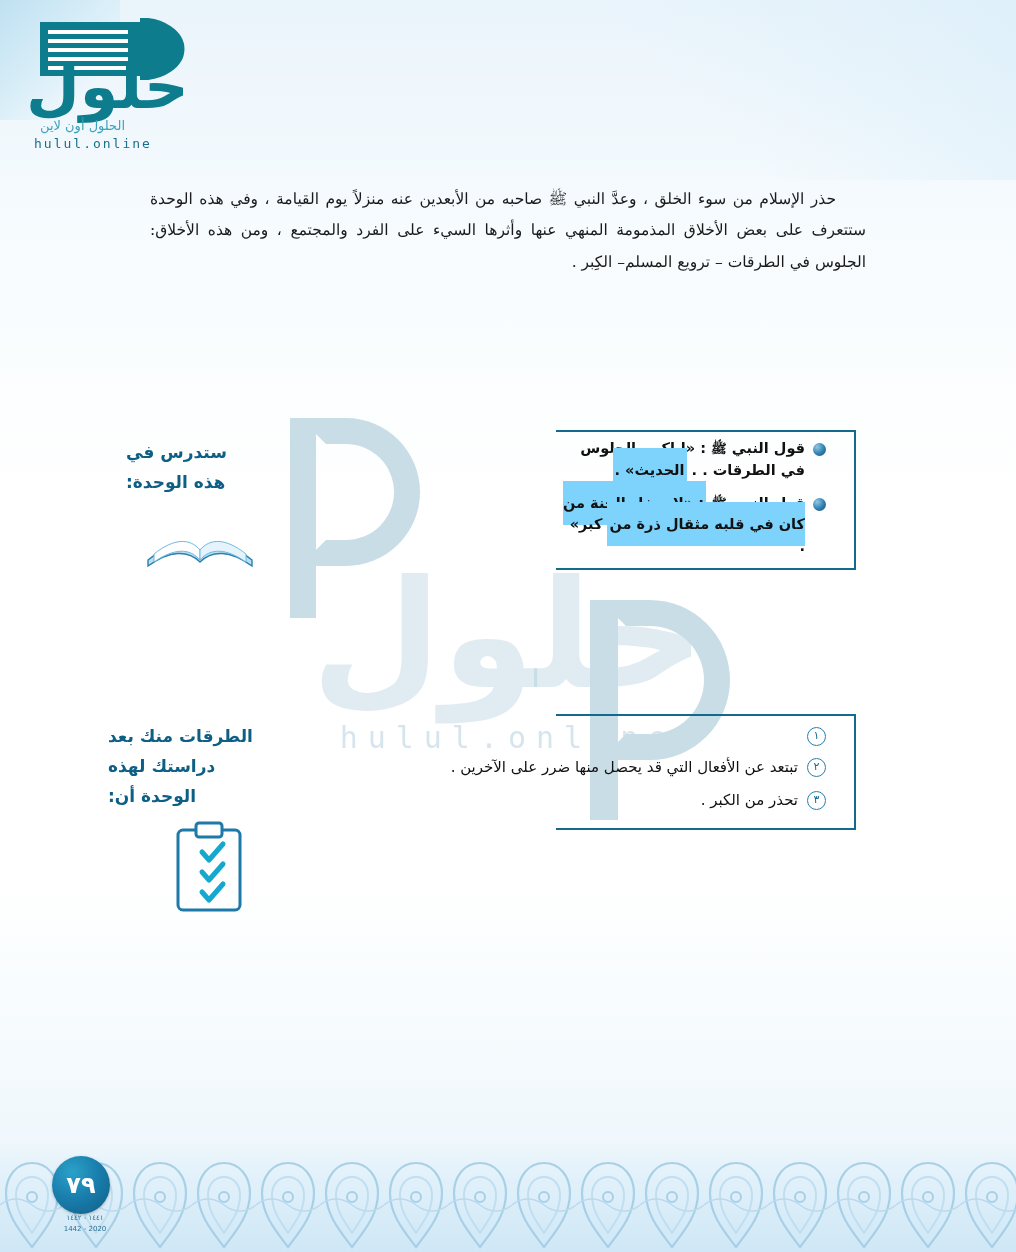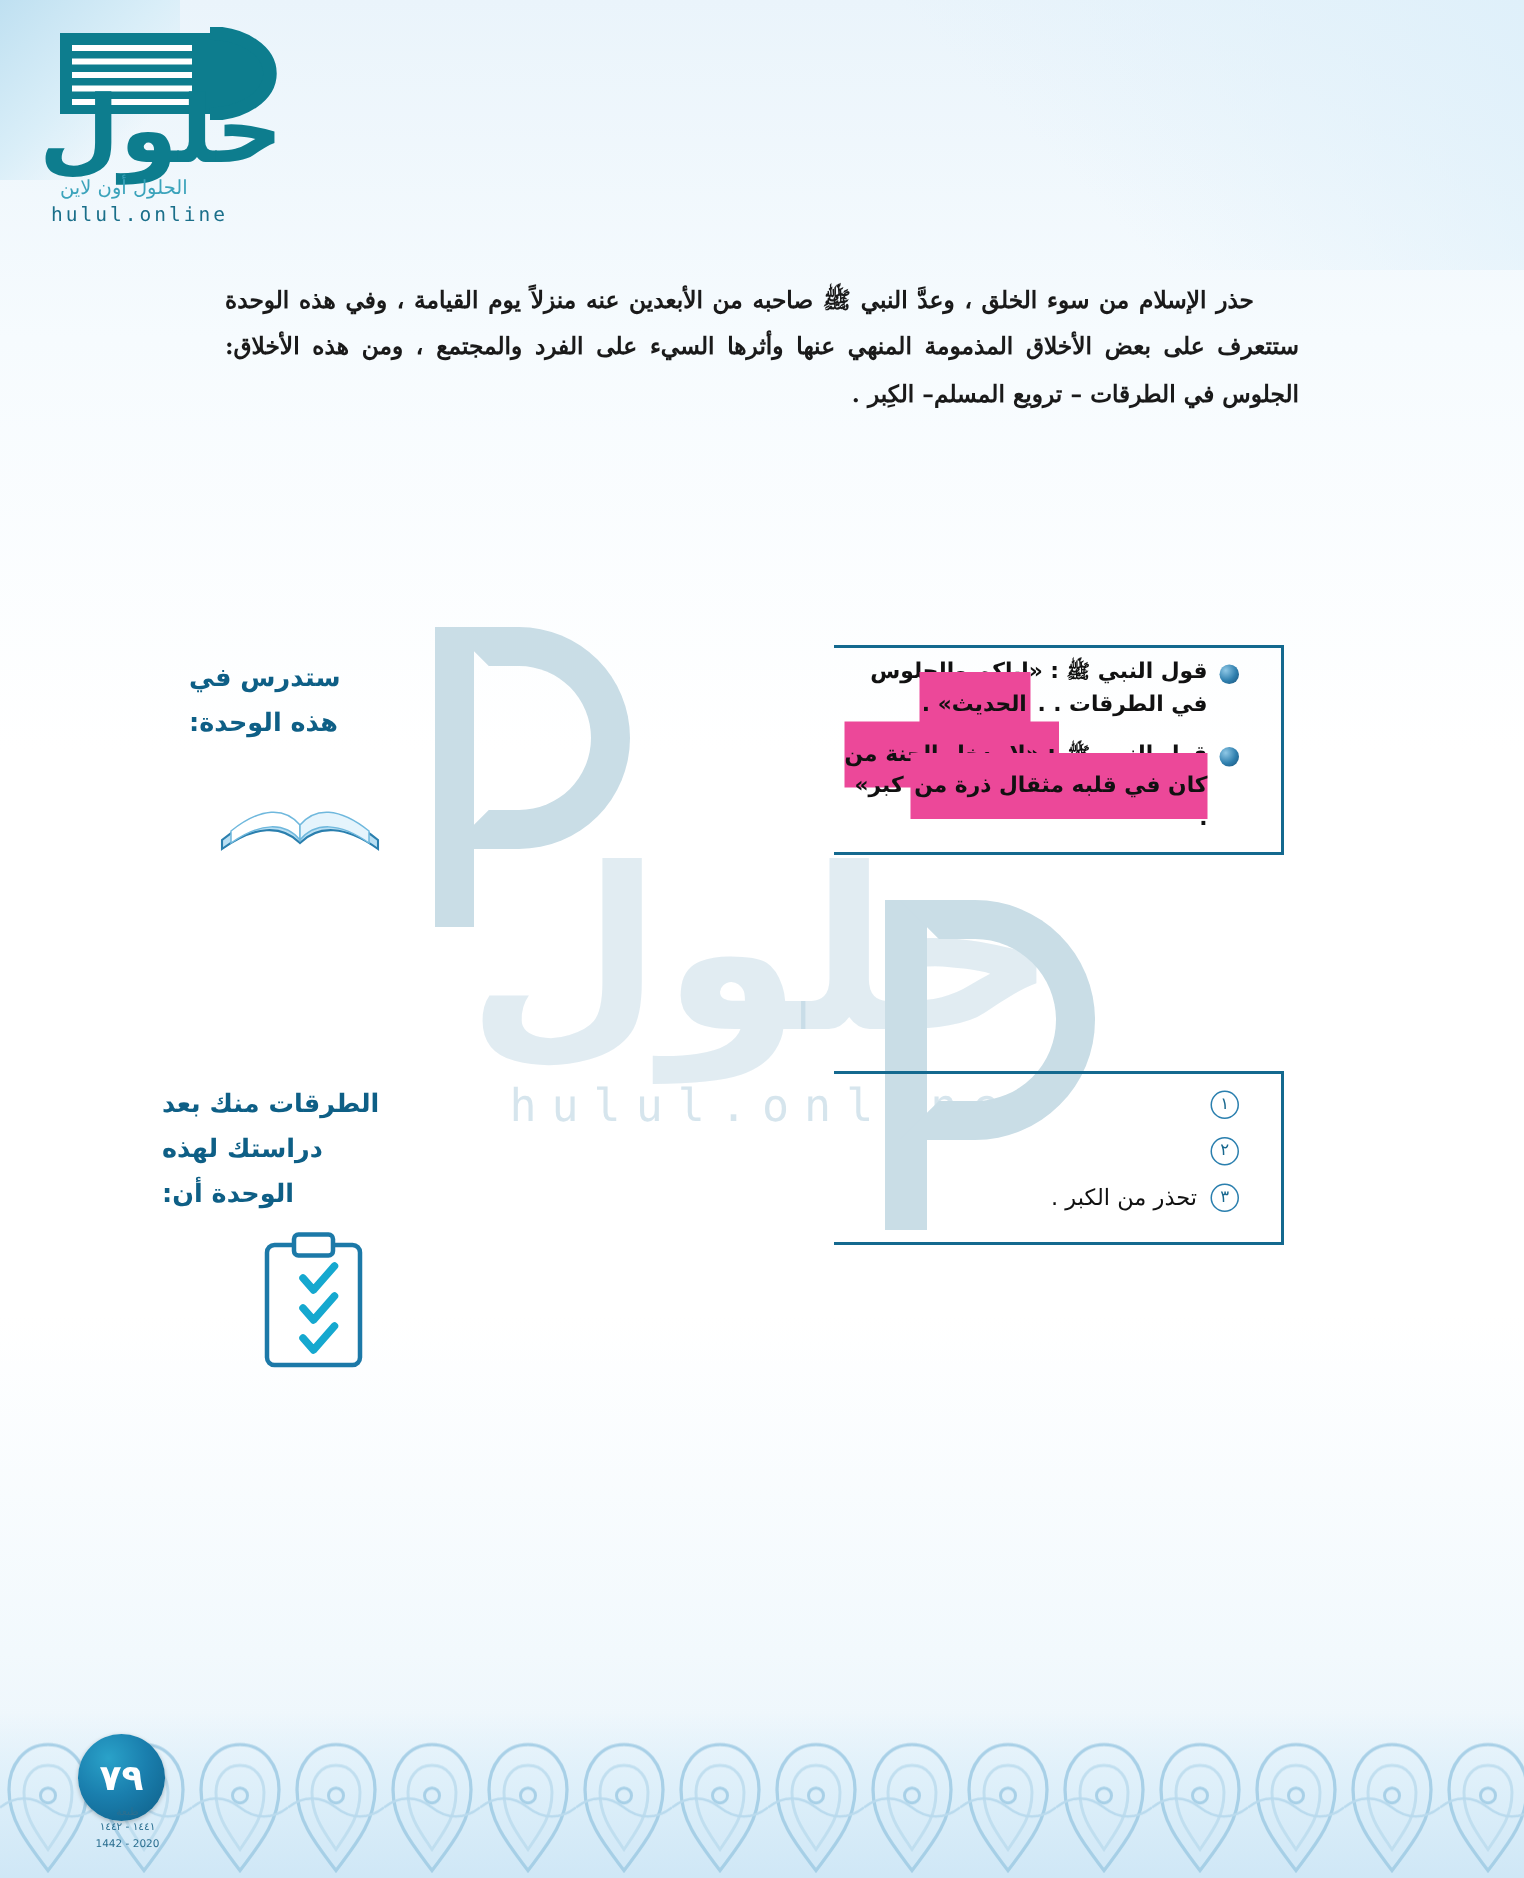--- a/index.html
+++ b/index.html
@@ -107,21 +107,20 @@
     position: absolute;
     right: 150px;
     left: 150px;
     top: 168px;
     font-family: "DejaVu Serif", serif;
     font-size: 15.5px;
     line-height: 2.05;
     color: #1a1a1a;
     text-align: justify;
     text-indent: 30px;
-    font-weight: bold;
   }
 
   
   .dshape {
     position: absolute;
     color: #cfe0e7;
   }
   .dshape .stem {
     position: absolute;
     background: #c9dde6;
@@ -179,21 +178,21 @@
     background: radial-gradient(circle at 32% 30%, #8fc8e6 0%, #2f7fae 55%, #184f76 100%);
   }
   .bullet-text {
     font-family: "DejaVu Sans", sans-serif;
     font-size: 14.5px;
     color: #111;
     line-height: 1.5;
     font-weight: bold;
   }
   .bullet-text .hl {
-    background: #ec4899;
+    background: #7dd3fc;
     padding: 14px 2px;
   }
   .pbuh {
     font-size: 13px;
     color: #111;
   }
 
   
   .num-row {
     display: flex;
@@ -376,20 +375,21 @@
 <div class="sec-rule" style="right:160px; left:556px; top:714px;"></div>
 <div class="sec-rule" style="right:160px; left:556px; top:828px;"></div>
 <div class="sec-rule-v" style="right:160px; top:714px; height:116px;"></div>
 
 <div class="bullet-list" style="right:190px; left:560px; top:724px;">
   <div class="num-row">
     <span class="num-circle">١</span>
   </div>
   <div class="num-row">
     <span class="num-circle">٢</span>
+    <span class="num-text">تبتعد عن الأفعال التي قد يحصل منها ضرر على الآخرين .</span>
   </div>
   <div class="num-row">
     <span class="num-circle">٣</span>
     <span class="num-text">تحذر من الكبر .</span>
   </div>
 </div>
 
 <div class="footer-band">
   <svg class="arabesque" viewBox="0 0 1016 95" preserveAspectRatio="none">
     <defs>

